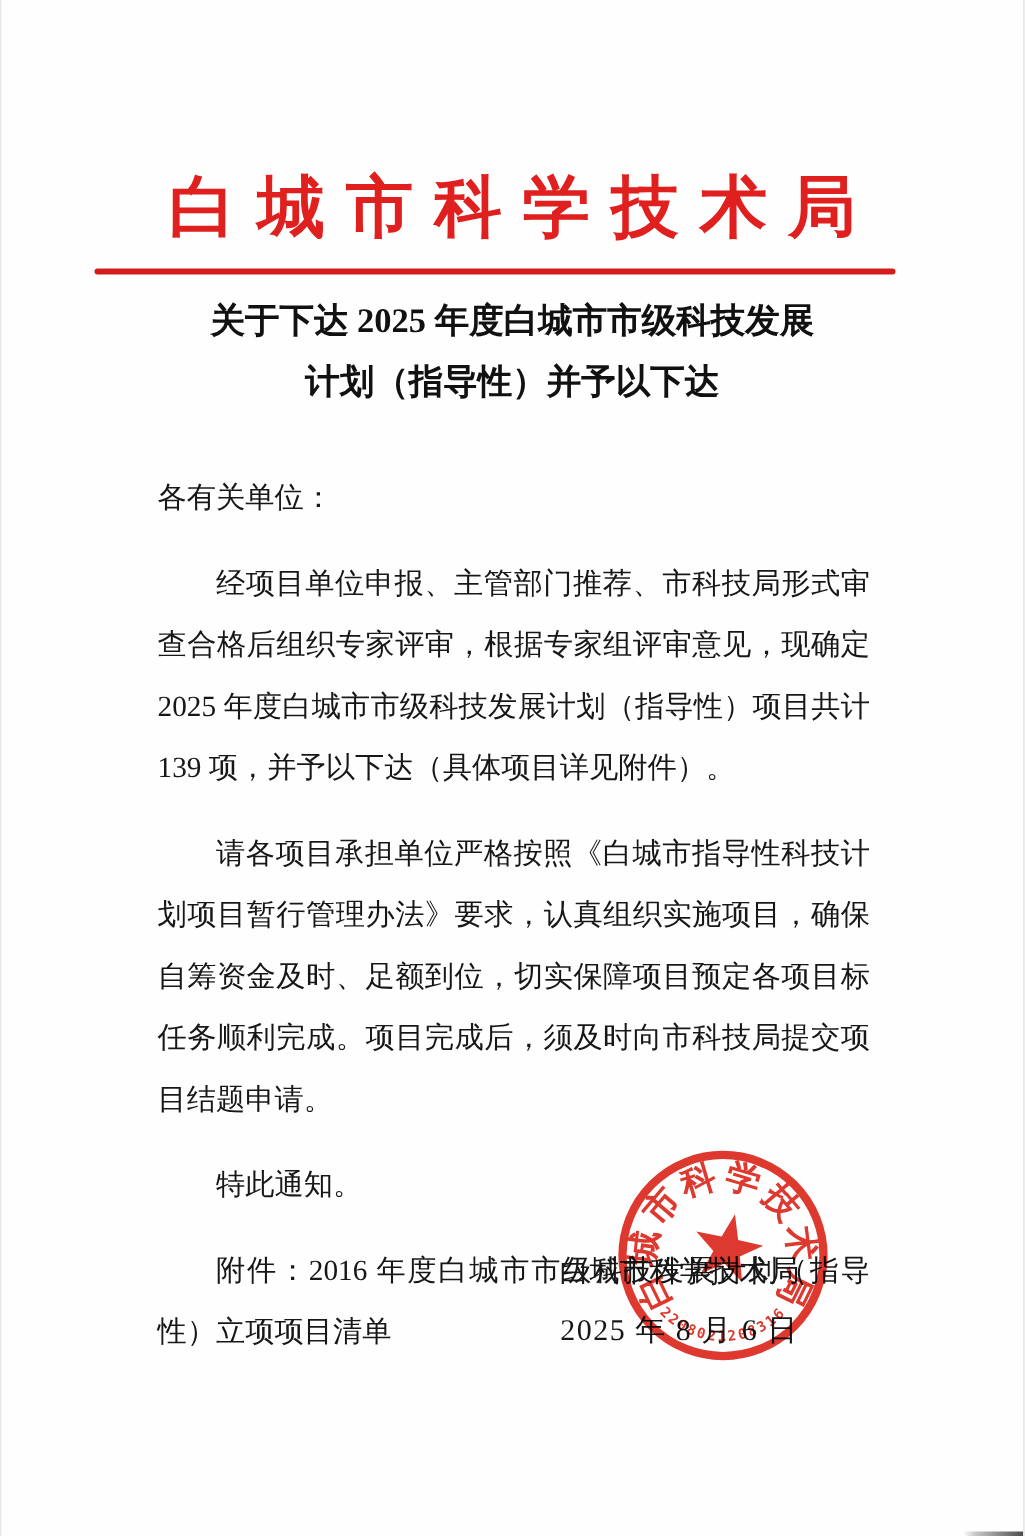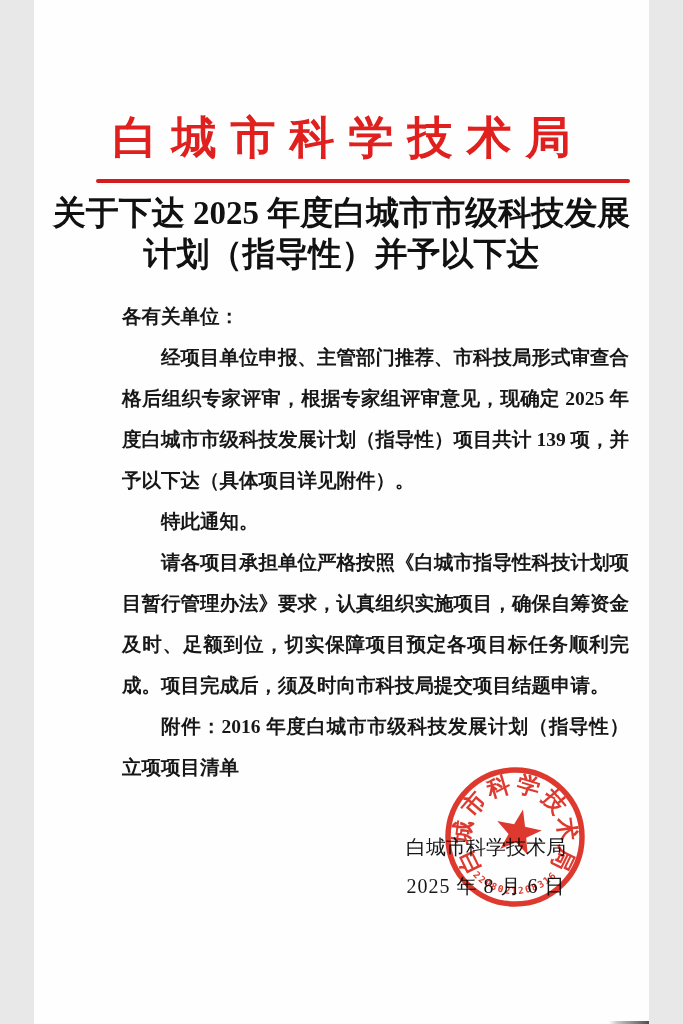--- a/index.html
+++ b/index.html
@@ -1,18 +1,18 @@
 <!DOCTYPE html>
 <html><head>
 <meta charset="utf-8">
 <style>
   html, body { margin: 0; padding: 0; background: #e8e8e8; }
   .page {
     position: relative;
-    width: 615px;
+    width: 681px;
     height: 1024px;
     margin: 0 auto;
     background: #fefefe;
     overflow: hidden;
     font-family: "Liberation Serif", "DejaVu Serif", serif;
     color: #1b1b1b;
   }
   .agency {
     position: absolute;
     top: 108px; left: 0; right: 0;
@@ -28,35 +28,35 @@
     position: absolute;
     top: 179px; left: 62px;
     width: 534px; height: 4px;
     background: #d41c1c;
     border-radius: 2px;
   }
   .title {
     position: absolute;
     top: 193px; left: 0; right: 0;
     text-align: center;
-    font-size: 33px;
+    font-size: 23px;
     font-weight: 700;
     line-height: 41px;
     color: #111;
   }
   .body-text {
     position: absolute;
     top: 296px; left: 88px;
     width: 507px;
     font-size: 19.5px;
     line-height: 41px;
     text-align: justify;
     color: #171717;
   }
-  .body-text p { margin: 0; font-weight: bold; }
+  .body-text p { margin: 16px; }
   .para { text-indent: 2em; }
   .sig, .sig-date {
     position: absolute;
     left: 352px;
     width: 200px;
     text-align: center;
     font-size: 20px;
     color: #171717;
     white-space: nowrap;
   }
@@ -101,22 +101,22 @@
   <div class="red-rule"></div>
 
   <div class="title">
     <div>关于下达 2025 年度白城市市级科技发展</div>
     <div>计划（指导性）并予以下达</div>
   </div>
 
   <div class="body-text">
     <p class="salutation">各有关单位：</p>
     <p class="para">经项目单位申报、主管部门推荐、市科技局形式审查合格后组织专家评审，根据专家组评审意见，现确定 2025 年度白城市市级科技发展计划（指导性）项目共计 139 项，并予以下达（具体项目详见附件）。</p>
+    <p class="para">请各项目承担单位严格按照《白城市指导性科技计划项目暂行管理办法》要求，认真组织实施项目，确保自筹资金及时、足额到位，切实保障项目预定各项目标任务顺利完成。项目完成后，须及时向市科技局提交项目结题申请。</p>
     <p class="para">特此通知。</p>
-    <p class="para">请各项目承担单位严格按照《白城市指导性科技计划项目暂行管理办法》要求，认真组织实施项目，确保自筹资金及时、足额到位，切实保障项目预定各项目标任务顺利完成。项目完成后，须及时向市科技局提交项目结题申请。</p>
     <p class="para">附件：2016 年度白城市市级科技发展计划（指导性）立项项目清单</p>
   </div>
 
   <div class="sig">白城市科学技术局</div>
 
   <div class="sig-date">2025 年 8 月 6 日</div>
 
   <svg class="seal" width="146" height="146" viewBox="0 0 146 146" xmlns="http://www.w3.org/2000/svg">
     <circle class="seal-ring" cx="73" cy="73" r="67"></circle>
     <defs>

